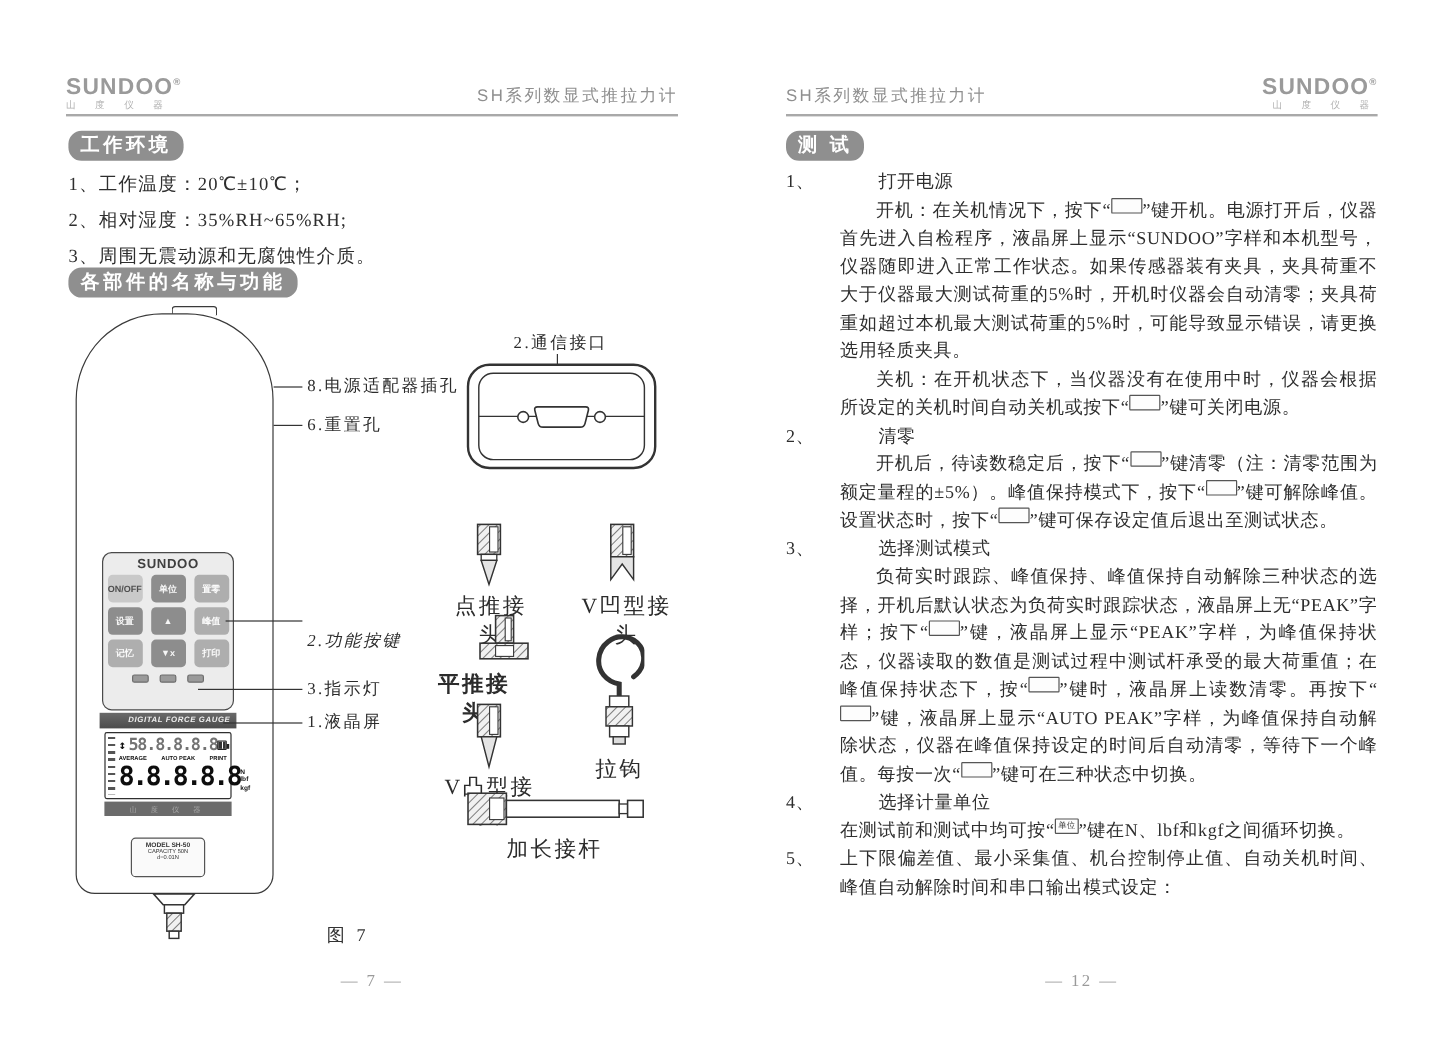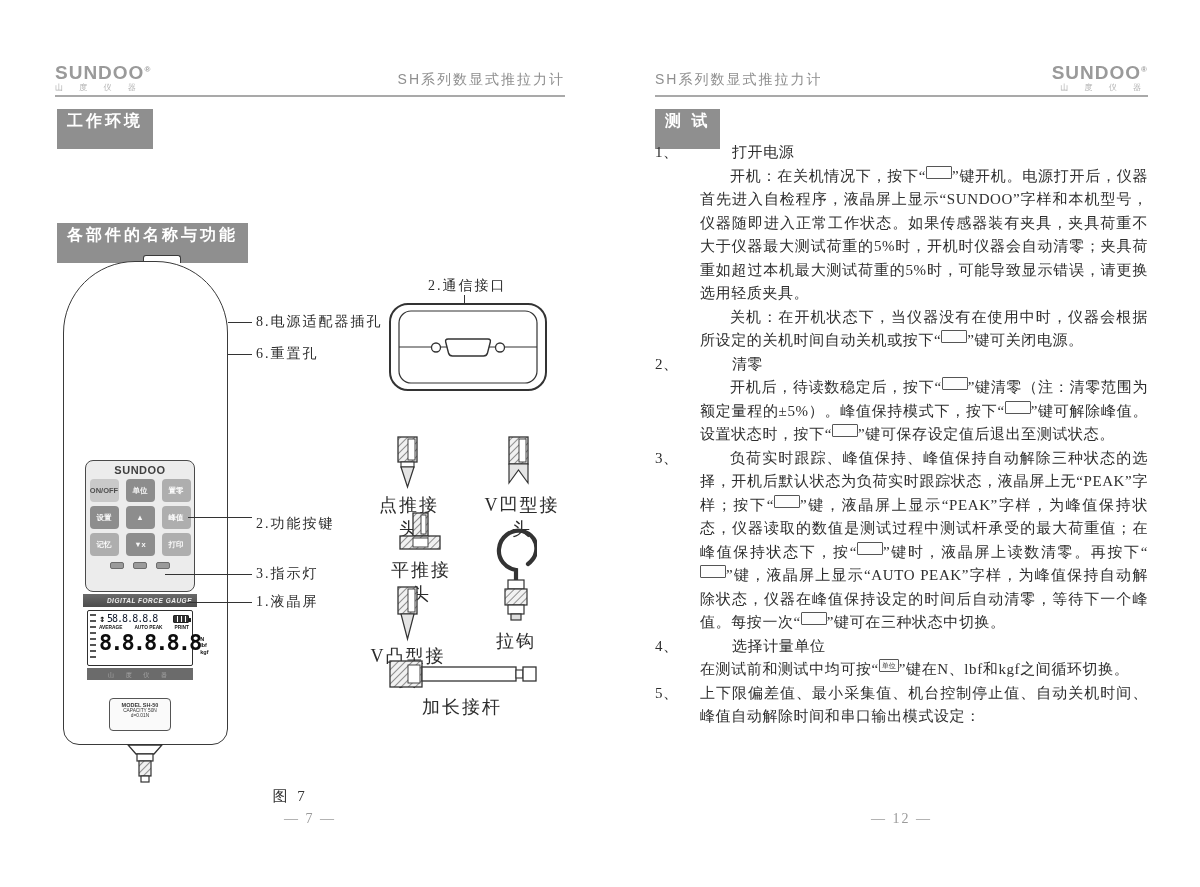--- a/index.html
+++ b/index.html
@@ -22,21 +22,21 @@
   .logo-reg { font-size:8px; vertical-align:super; }
   .logo-sub { font-size:8px; letter-spacing:7px; color:#b0b0b0; margin-top:2px;
               font-family:"Liberation Sans",sans-serif; white-space:nowrap; }
   .hdr-title { position:absolute; bottom:6px; font-size:14px; letter-spacing:2px;
                color:#8f8f8f; font-family:"Liberation Sans",sans-serif; }
   .hdr-title.right { right:0; } .hdr-title.left { left:0; }
 
   
   .badge { position:absolute; display:inline-block; background:#8f8f8f; color:#fff;
            font-family:"Liberation Sans",sans-serif; font-size:16px; font-weight:bold;
-           letter-spacing:3px; padding:2px 10px 17px; }
+           letter-spacing:3px; padding:2px 10px 2px;border-radius:11px; }
 
   
   .env { position:absolute; top:74px; left:2px; right:0; font-size:15.5px;
          letter-spacing:1px; line-height:30px; }
 
   
   .test-body { position:absolute; top:76px; left:0; width:493px; font-size:15px;
                line-height:23.5px; letter-spacing:0.6px; text-align:justify; }
   .t-item { position:relative; padding-left:45px; }
   .t-num { position:absolute; left:0; top:0; }
@@ -45,21 +45,21 @@
   .para.noindent { text-indent:0; }
   .ikey { display:inline-block; border:1px solid #555; border-radius:1px;
           font-family:"Liberation Sans",sans-serif; font-size:7px; line-height:9px;
           padding:1px 2px; vertical-align:2px; letter-spacing:0; color:#333;
           background:#fdfdfd; max-width:26px; overflow:hidden; white-space:nowrap; }
 
   
   .pageno { position:absolute; top:746px; left:0; right:0; text-align:center;
             color:#9a9a9a; font-size:14px; letter-spacing:2px; }
   .figcap { position:absolute; top:705px; left:160px; width:150px; text-align:center;
-            font-size:15px; letter-spacing:3px; color:#333;margin-top:17px; }
+            font-size:15px; letter-spacing:3px; color:#333; }
   .footer { position:absolute; top:843px; left:0; width:1200px; text-align:center;
             font-family:"Liberation Sans",sans-serif; font-size:17px; color:#141414; }
 
   
   .diagram { position:absolute; top:190px; left:0; width:510px; height:550px; }
   .abs { position:absolute; }
   .lbl { position:absolute; font-size:14px; letter-spacing:2px; color:#2c2c2c;
          white-space:nowrap; }
   .leader { position:absolute; height:0; border-top:1.3px solid #333; }
   .vleader { position:absolute; width:0; border-left:1.3px solid #333; }
@@ -92,21 +92,21 @@
          font:italic bold 6.5px "Liberation Sans",sans-serif;
          text-align:right; padding:3px 5px 0 0; letter-spacing:0.5px; }
   .lcd { position:absolute; left:23px; top:348px; width:106px; height:56px;
          background:#fff; border:1.6px solid #2f2f2f; border-radius:2px;
          font-family:"DejaVu Sans Mono",monospace; }
   .lcd-scale { position:absolute; left:2px; top:3px; bottom:3px; width:6px;
                background:repeating-linear-gradient(#555 0 2px, transparent 2px 6px); }
   .lcd-in { position:absolute; left:11px; right:3px; top:2px; bottom:2px; }
   .lcd-r1 { display:flex; align-items:center; }
   .lcd-arrow { font-size:10px; font-weight:bold; color:#111; }
-  .lcd-d1 { font-size:10px; font-weight:normal; color:#0f172a; margin-left:2px;
+  .lcd-d1 { font-size:14px; font-weight:bold; color:#737373; margin-left:2px;
             letter-spacing:-1px; flex:1; }
   .batt { position:relative; width:16px; height:8px; border:1px solid #222;
           border-radius:1px; background:repeating-linear-gradient(90deg,#333 0 3px,#fff 3px 4px); }
   .batt::after { content:""; position:absolute; right:-3px; top:2px; width:2px;
                  height:4px; background:#222; }
   .lcd-r2 { display:flex; justify-content:space-between; font:bold 4.8px "Liberation Sans",sans-serif;
             color:#111; margin-top:1px; }
   .lcd-r3 { display:flex; align-items:flex-end; }
   .lcd-d2 { font-size:22px; font-weight:bold; color:#0d0d0d; letter-spacing:-2px; flex:1; }
   .lcd-units { font:bold 5.5px "Liberation Sans",sans-serif; color:#111;
@@ -139,20 +139,25 @@
     <div class="hdr">
       <div class="logo left">
         <div class="logo-main"><span>SUNDOO</span><span class="logo-reg">®</span></div>
         <div class="logo-sub">山 度 仪 器</div>
       </div>
       <div class="hdr-title right">SH系列数显式推拉力计</div>
     </div>
 
     <div class="badge" style="top:44px; left:2px;">工作环境</div>
 
+    <div class="env">
+      <div>1、工作温度：20℃±10℃；</div>
+      <div>2、相对湿度：35%RH~65%RH;</div>
+      <div>3、周围无震动源和无腐蚀性介质。</div>
+    </div>
 
     <div class="badge" style="top:158px; left:2px;">各部件的名称与功能</div>
 
     <div class="diagram">
 
       <div class="dev-tab"></div>
       <div class="dev-body">
         <div class="face">
           <div class="face-brand">SUNDOO</div>
           <div class="keypad">
@@ -215,21 +220,21 @@
         <rect x="16" y="32" width="8" height="6" fill="#fff" stroke="#333" stroke-width="1.2"></rect>
       </svg>
 
       <div class="leader" style="left:173px; top:67px;  width:24px;"></div>
       <div class="lbl" style="left:201px; top:58px;">8.电源适配器插孔</div>
 
       <div class="leader" style="left:173px; top:99px;  width:24px;"></div>
       <div class="lbl" style="left:201px; top:90px;">6.重置孔</div>
 
       <div class="leader" style="left:133px; top:262px; width:64px;"></div>
-      <div class="lbl" style="left:201px; top:260px;">2.功能按键</div>
+      <div class="lbl" style="left:201px; top:270px;font-style:italic;">2.功能按键</div>
 
       <div class="leader" style="left:110px; top:319px; width:87px;"></div>
       <div class="lbl" style="left:201px; top:310px;">3.指示灯</div>
 
       <div class="leader" style="left:131px; top:347px; width:66px;"></div>
       <div class="lbl" style="left:201px; top:338px;">1.液晶屏</div>
 
       <div class="lbl" style="left:373px; top:22px;">2.通信接口</div>
       <div class="vleader" style="left:409px; top:40px; height:46px;"></div>
       <svg class="abs" style="left:333px; top:47px;" width="160" height="90" viewBox="0 0 160 90">
@@ -255,21 +260,21 @@
         <polygon points="2,29 21,29 21,48 11.5,35 2,48" fill="#e4e4e4" stroke="#333" stroke-width="1.2"></polygon>
       </svg>
       <div class="cap" style="left:428px; top:238px; width:78px;">V凹型接头</div>
 
       <svg class="abs" style="left:342px; top:256px;" width="46" height="44" viewBox="0 0 46 44">
         <rect x="16" y="2" width="15" height="23" fill="url(#hatch)" stroke="#333" stroke-width="1.3"></rect>
         <rect x="24" y="4" width="5" height="19" fill="#fff" stroke="#333" stroke-width="0.9"></rect>
         <rect x="3" y="25" width="40" height="13" fill="url(#hatch)" stroke="#333" stroke-width="1.3"></rect>
         <rect x="16" y="27" width="15" height="9" fill="#fff" stroke="#333" stroke-width="0.9"></rect>
       </svg>
-      <div class="cap" style="left:330px; top:303px; width:72px;">平推接头</div>
+      <div class="cap" style="left:304px; top:303px; width:72px;font-weight:bold;">平推接头</div>
 
       <svg class="abs" style="left:440px; top:268px;" width="42" height="102" viewBox="0 0 42 102">
         <path d="M21,58 L21,47 C10,45 3,36 4,26 C5,14 16,6 27,8 C37,10 43,19 41,29 C40,34 37,38 33,41" fill="none" stroke="#333" stroke-width="4.2" stroke-linecap="round"></path>
         <rect x="13" y="57" width="16" height="9" fill="#fff" stroke="#333" stroke-width="1.2"></rect>
         <rect x="10" y="66" width="22" height="16" fill="url(#hatch)" stroke="#333" stroke-width="1.2"></rect>
         <rect x="13" y="82" width="16" height="9" fill="#fff" stroke="#333" stroke-width="1.2"></rect>
         <rect x="16" y="91" width="10" height="6" fill="#ddd" stroke="#333" stroke-width="1.2"></rect>
       </svg>
       <div class="cap" style="left:425px; top:374px; width:72px;">拉钩</div>
 
@@ -312,20 +317,21 @@
         <div class="para">开机：在关机情况下，按下“<span class="ikey">ON/OFF</span>”键开机。电源打开后，仪器首先进入自检程序，液晶屏上显示“SUNDOO”字样和本机型号，仪器随即进入正常工作状态。如果传感器装有夹具，夹具荷重不大于仪器最大测试荷重的5%时，开机时仪器会自动清零；夹具荷重如超过本机最大测试荷重的5%时，可能导致显示错误，请更换选用轻质夹具。</div>
         <div class="para">关机：在开机状态下，当仪器没有在使用中时，仪器会根据所设定的关机时间自动关机或按下“<span class="ikey">ON/OFF</span>”键可关闭电源。</div>
       </div>
       <div class="t-item">
         <span class="t-num">2、</span>
         <span class="t-title">清零</span>
         <div class="para">开机后，待读数稳定后，按下“<span class="ikey">置零</span>”键清零（注：清零范围为额定量程的±5%）。峰值保持模式下，按下“<span class="ikey">置零</span>”键可解除峰值。设置状态时，按下“<span class="ikey">置零</span>”键可保存设定值后退出至测试状态。</div>
       </div>
       <div class="t-item">
         <span class="t-num">3、</span>
+        <span class="t-title">选择测试模式</span>
         <div class="para">负荷实时跟踪、峰值保持、峰值保持自动解除三种状态的选择，开机后默认状态为负荷实时跟踪状态，液晶屏上无“PEAK”字样；按下“<span class="ikey">峰值</span>”键，液晶屏上显示“PEAK”字样，为峰值保持状态，仪器读取的数值是测试过程中测试杆承受的最大荷重值；在峰值保持状态下，按“<span class="ikey">置零</span>”键时，液晶屏上读数清零。再按下“<span class="ikey">峰值</span>”键，液晶屏上显示“AUTO PEAK”字样，为峰值保持自动解除状态，仪器在峰值保持设定的时间后自动清零，等待下一个峰值。每按一次“<span class="ikey">峰值</span>”键可在三种状态中切换。</div>
       </div>
       <div class="t-item">
         <span class="t-num">4、</span>
         <span class="t-title">选择计量单位</span>
         <div class="para noindent">在测试前和测试中均可按“<span class="ikey">单位</span>”键在N、lbf和kgf之间循环切换。</div>
       </div>
       <div class="t-item">
         <span class="t-num">5、</span>
         <div class="para noindent">上下限偏差值、最小采集值、机台控制停止值、自动关机时间、峰值自动解除时间和串口输出模式设定：</div>

